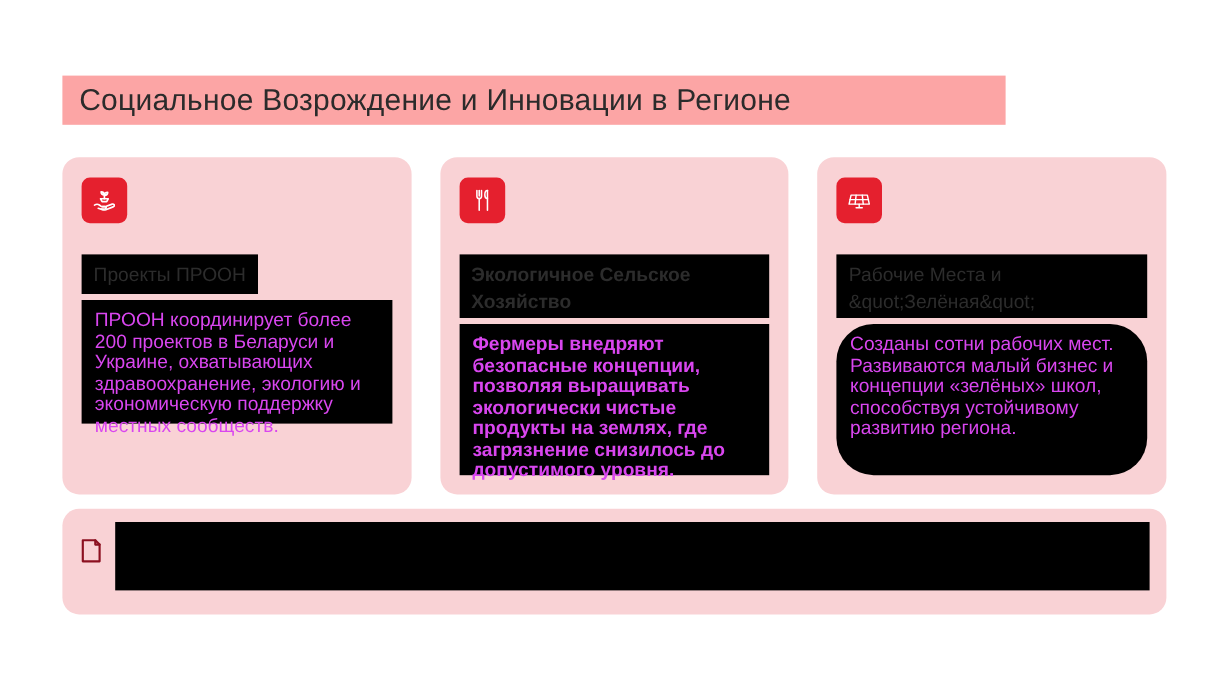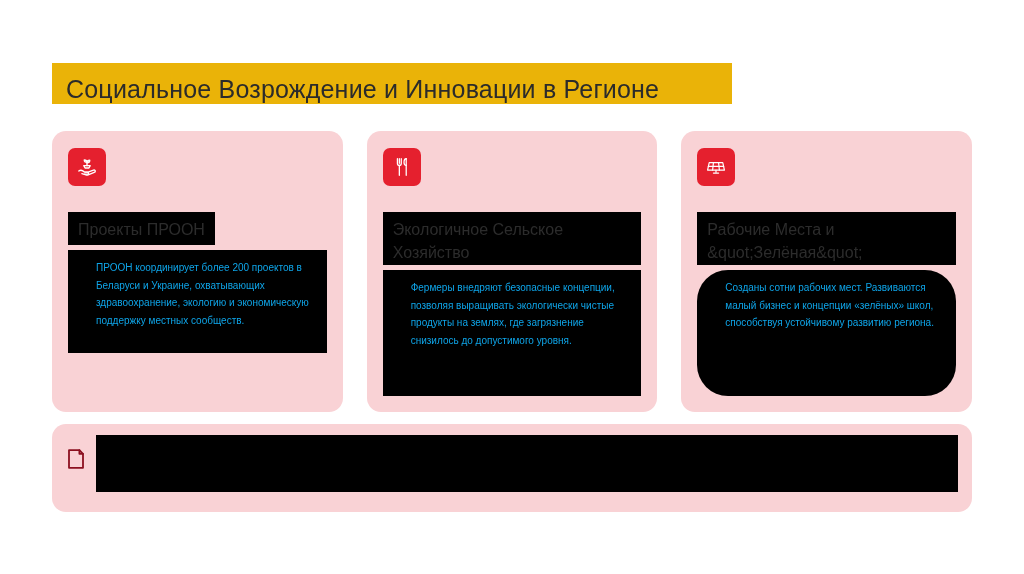--- a/index.html
+++ b/index.html
@@ -13,25 +13,25 @@
     font-family: "Liberation Sans", sans-serif;
     overflow: hidden;
     position: relative;
   }
 
   
   .slide-title {
     position: absolute;
     left: 52px;
     top: 63px;
-    width: 680px;
+    width: 786px;
     height: 41px;
-    background: #eab308;
-    display: flex;
-    align-items: flex-end;
+    background: #fca5a5;
+    display: flex;
+    align-items: center;
     overflow: hidden;
   }
   .slide-title-text {
     color: #2b2b2b;
     font-size: 25px;
     line-height: 30px;
     letter-spacing: 0.2px;
     padding-left: 14px;
     white-space: nowrap;
   }
@@ -48,21 +48,21 @@
   .card {
     width: 291px;
     background: #f9d2d5;
     border-radius: 14px;
     padding: 17px 16px 16px 16px;
     box-sizing: border-box;
     display: flex;
     flex-direction: column;
   }
   .card--1 { min-height: 274px; }
-  .card--2 { min-height: 277px; }
+  .card--2 { min-height: 277px; font-weight: bold; }
   .card--3 { min-height: 277px; }
 
   .icon-tile {
     width: 38px;
     height: 38px;
     background: #e5202e;
     border-radius: 7px;
     display: flex;
     align-items: center;
     justify-content: center;
@@ -94,25 +94,24 @@
     background: #000000;
     padding: 9px 11px 10px 11px;
     box-sizing: border-box;
     flex: 1 1 auto;
   }
   .card--1 .card-body-box { height: 103px; flex: none; }
   .card--2 .card-body-box { height: 126px; flex: none; }
   .card--3 .card-body-box { height: 126px; flex: none; border-radius: 31px; }
 
   .card-body-text {
-    color: #0ea5e9;
-    font-size: 10px;
+    color: #d946ef;
+    font-size: 16px;
     line-height: 17.5px;
     white-space: pre-line;
-    margin-left: 17px;
   }
 
   
   .banner {
     position: absolute;
     left: 52px;
     top: 424px;
     width: 920px;
     height: 88px;
     background: #f9d2d5;

